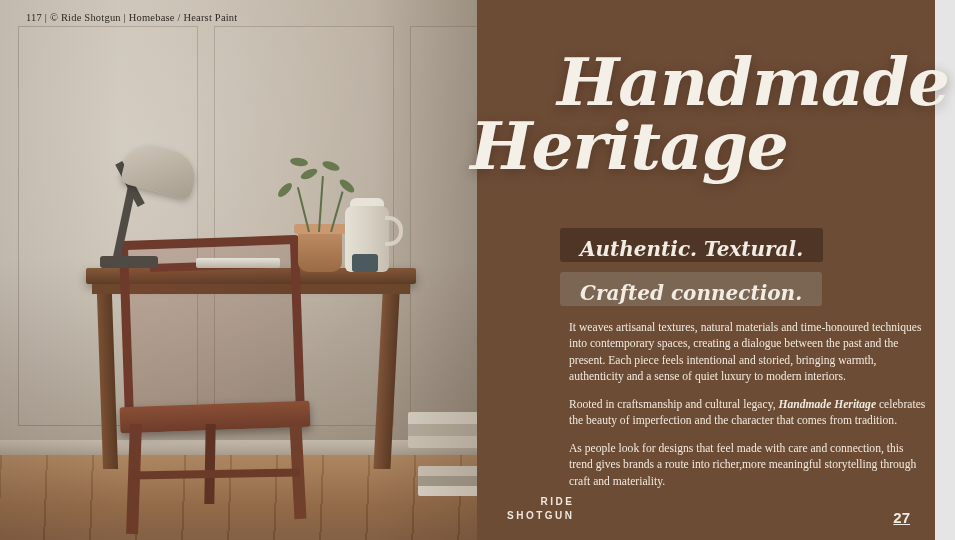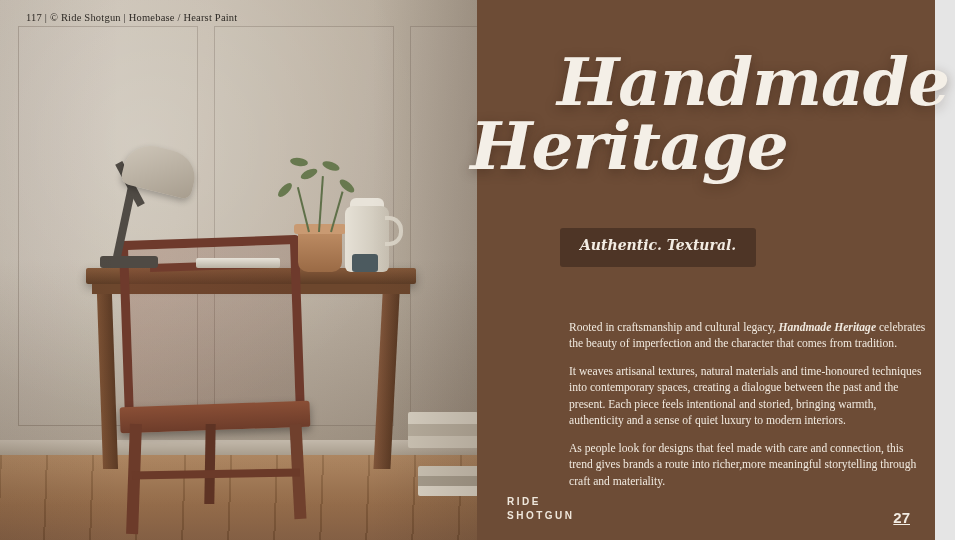--- a/index.html
+++ b/index.html
@@ -178,22 +178,22 @@
   .title .l2 { display: block; text-align: center; }
 
   .tagline {
     position: absolute;
     display: inline-block;
     background: #4e3526;
     color: #f2ece3;
     font-family: "DejaVu Serif", serif;
     font-weight: 700;
     font-style: italic;
-    font-size: 14px;
-    padding: 9px 20px 14px 20px;
+    font-size: 20px;
+    padding: 9px 20px 1px 20px;
     border-radius: 3px;
     white-space: nowrap;
   }
   .tag1 { left: 83px; top: 228px; }
   .tag2 { left: 83px; top: 272px; background: #7b6553; }
 
   .body-copy {
     position: absolute;
     left: 92px; top: 320px; width: 360px;
     color: #f0e9df;
@@ -206,21 +206,21 @@
 
   
   .logo {
     position: absolute; left: 30px; bottom: 18px;
     color: #efe7dc;
     font-family: "Liberation Sans", sans-serif;
     font-weight: bold;
     font-size: 10px;
     letter-spacing: 2.5px;
     line-height: 1.35;
-    text-align: left;
+    text-align: right;
   }
   .page-num {
     position: absolute; right: 25px; bottom: 14px;
     color: #f2ebe2;
     font-family: "Liberation Sans", sans-serif;
     font-weight: bold;
     font-size: 15px;
     text-decoration: underline;
   }
 </style>
@@ -283,24 +283,25 @@
   <div class="credit">117 | © Ride Shotgun | Homebase / Hearst Paint</div>
 
   <div class="right">
 
     <div class="title">
       <span>Handmade</span>
       <span class="l2">Heritage</span>
     </div>
 
     <div class="tagline tag1">Authentic. Textural.</div>
+    <div class="tagline tag2">Crafted connection.</div>
 
     <div class="body-copy">
+      <p>It weaves artisanal textures, natural materials and time-honoured techniques into contemporary spaces, creating a dialogue between the past and the present. Each piece feels intentional and storied, bringing warmth, authenticity and a sense of quiet luxury to modern interiors.</p>
       <p><span>Rooted in craftsmanship and cultural legacy, </span><b>Handmade Heritage</b><span> celebrates the beauty of imperfection and the character that comes from tradition.</span></p>
-      <p>It weaves artisanal textures, natural materials and time-honoured techniques into contemporary spaces, creating a dialogue between the past and the present. Each piece feels intentional and storied, bringing warmth, authenticity and a sense of quiet luxury to modern interiors.</p>
       <p>As people look for designs that feel made with care and connection, this trend gives brands a route into richer,more meaningful storytelling through craft and materiality.</p>
     </div>
 
     <div class="logo">
       <div>RIDE</div>
       <div>SHOTGUN</div>
     </div>
 
     <div class="page-num">27</div>
   </div>

